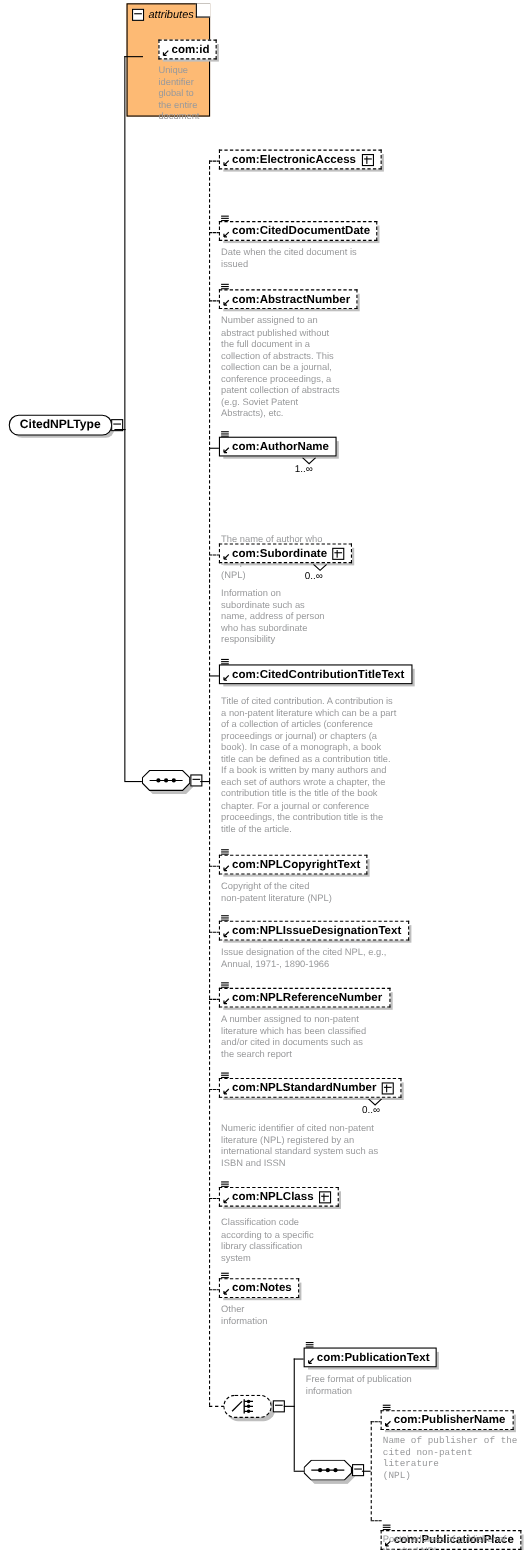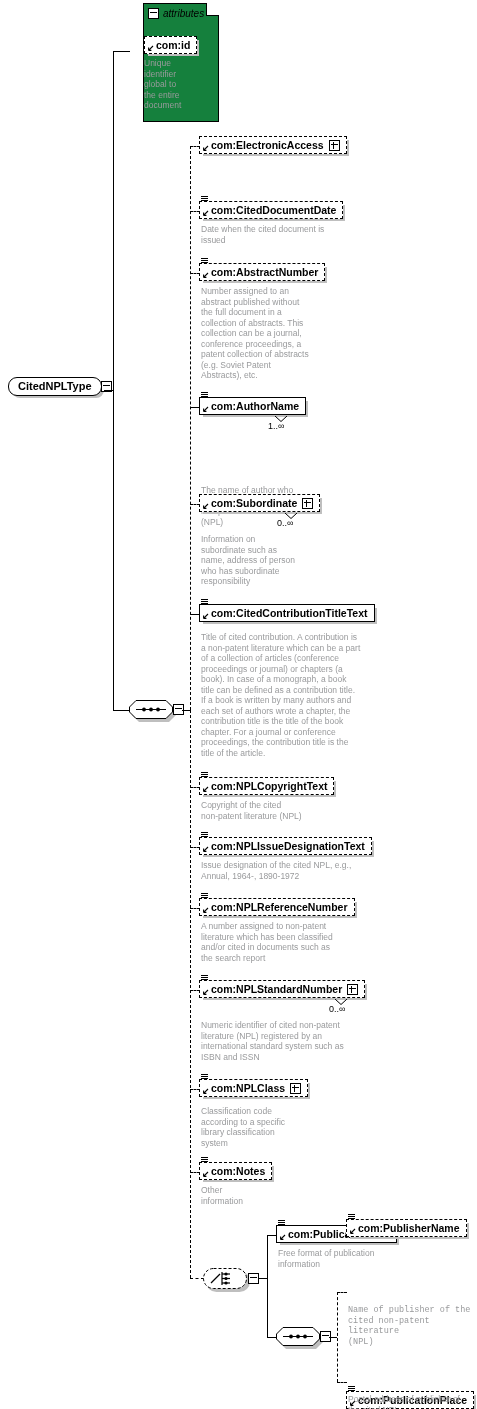--- a/index.html
+++ b/index.html
@@ -34,22 +34,22 @@
   .expander{
     width:9px;height:9px;border:1px solid #000;background:#fff;
     position:relative;margin-left:-1px;flex:0 0 auto;
   }
   .expander::before{
     content:"";position:absolute;left:1px;right:1px;top:3px;height:1px;background:#000;
   }
 
   
   .attrbox{
-    position:absolute;left:143px;top:3px;width:76px;height:119px;
-    border:1px solid #000;background:#15803d;box-sizing:border-box;
+    position:absolute;left:115px;top:3px;width:76px;height:103px;
+    border:1px solid #000;background:#fdba74;box-sizing:border-box;
   }
   .attrbox .fold{
     position:absolute;right:-1px;top:-1px;width:12px;height:12px;
     background:#fff;border-left:1px solid #000;border-bottom:1px solid #000;
   }
   .attrhdr{
     position:absolute;left:4px;top:4px;display:flex;align-items:center;gap:4px;
     font-size:10px;font-style:italic;color:#000;
   }
   .minibox{
@@ -337,21 +337,21 @@
         </span>
       <span class="arw">
         <svg width="7" height="7" viewBox="0 0 7 7">
             <path d="M6 1 L1.6 5.4 M1.6 5.4 L4.4 5.4 M1.6 5.4 L1.6 2.6" stroke="#000" stroke-width="1.1" fill="none"></path>
           </svg>
       </span>
       <span>com:NPLIssueDesignationText</span>
     </div>
   </div>
   <div class="desc" style="left:201px;top:860px;width:200px;">Issue designation of the cited NPL, e.g.,
-Annual, 1964-, 1890-1972</div>
+Annual, 1971-, 1890-1966</div>
 
   <div class="dln h" style="left:190px;top:908px;width:10px;"></div>
   <div class="node" style="left:199px;top:897px;">
     <div class="nbox opt">
       <span class="tglyph">
           <i></i>
           <i></i>
           <i></i>
         </span>
       <span class="arw">
@@ -487,21 +487,21 @@
         <circle cx="29" cy="9.5" r="1.9" fill="#000"></circle>
       </svg>
     </div>
     <span class="expander" style="margin-left:0px;"></span>
   </div>
   <div class="ln h" style="left:329px;top:1337px;width:8px;"></div>
 
   <div class="dln v" style="left:337px;top:1292px;height:90px;"></div>
 
   <div class="dln h" style="left:337px;top:1292px;width:10px;"></div>
-  <div class="node" style="left:346px;top:1218px;">
+  <div class="node" style="left:346px;top:1281px;">
     <div class="nbox opt">
       <span class="tglyph">
           <i></i>
           <i></i>
           <i></i>
         </span>
       <span class="arw">
         <svg width="7" height="7" viewBox="0 0 7 7">
             <path d="M6 1 L1.6 5.4 M1.6 5.4 L4.4 5.4 M1.6 5.4 L1.6 2.6" stroke="#000" stroke-width="1.1" fill="none"></path>
           </svg>

